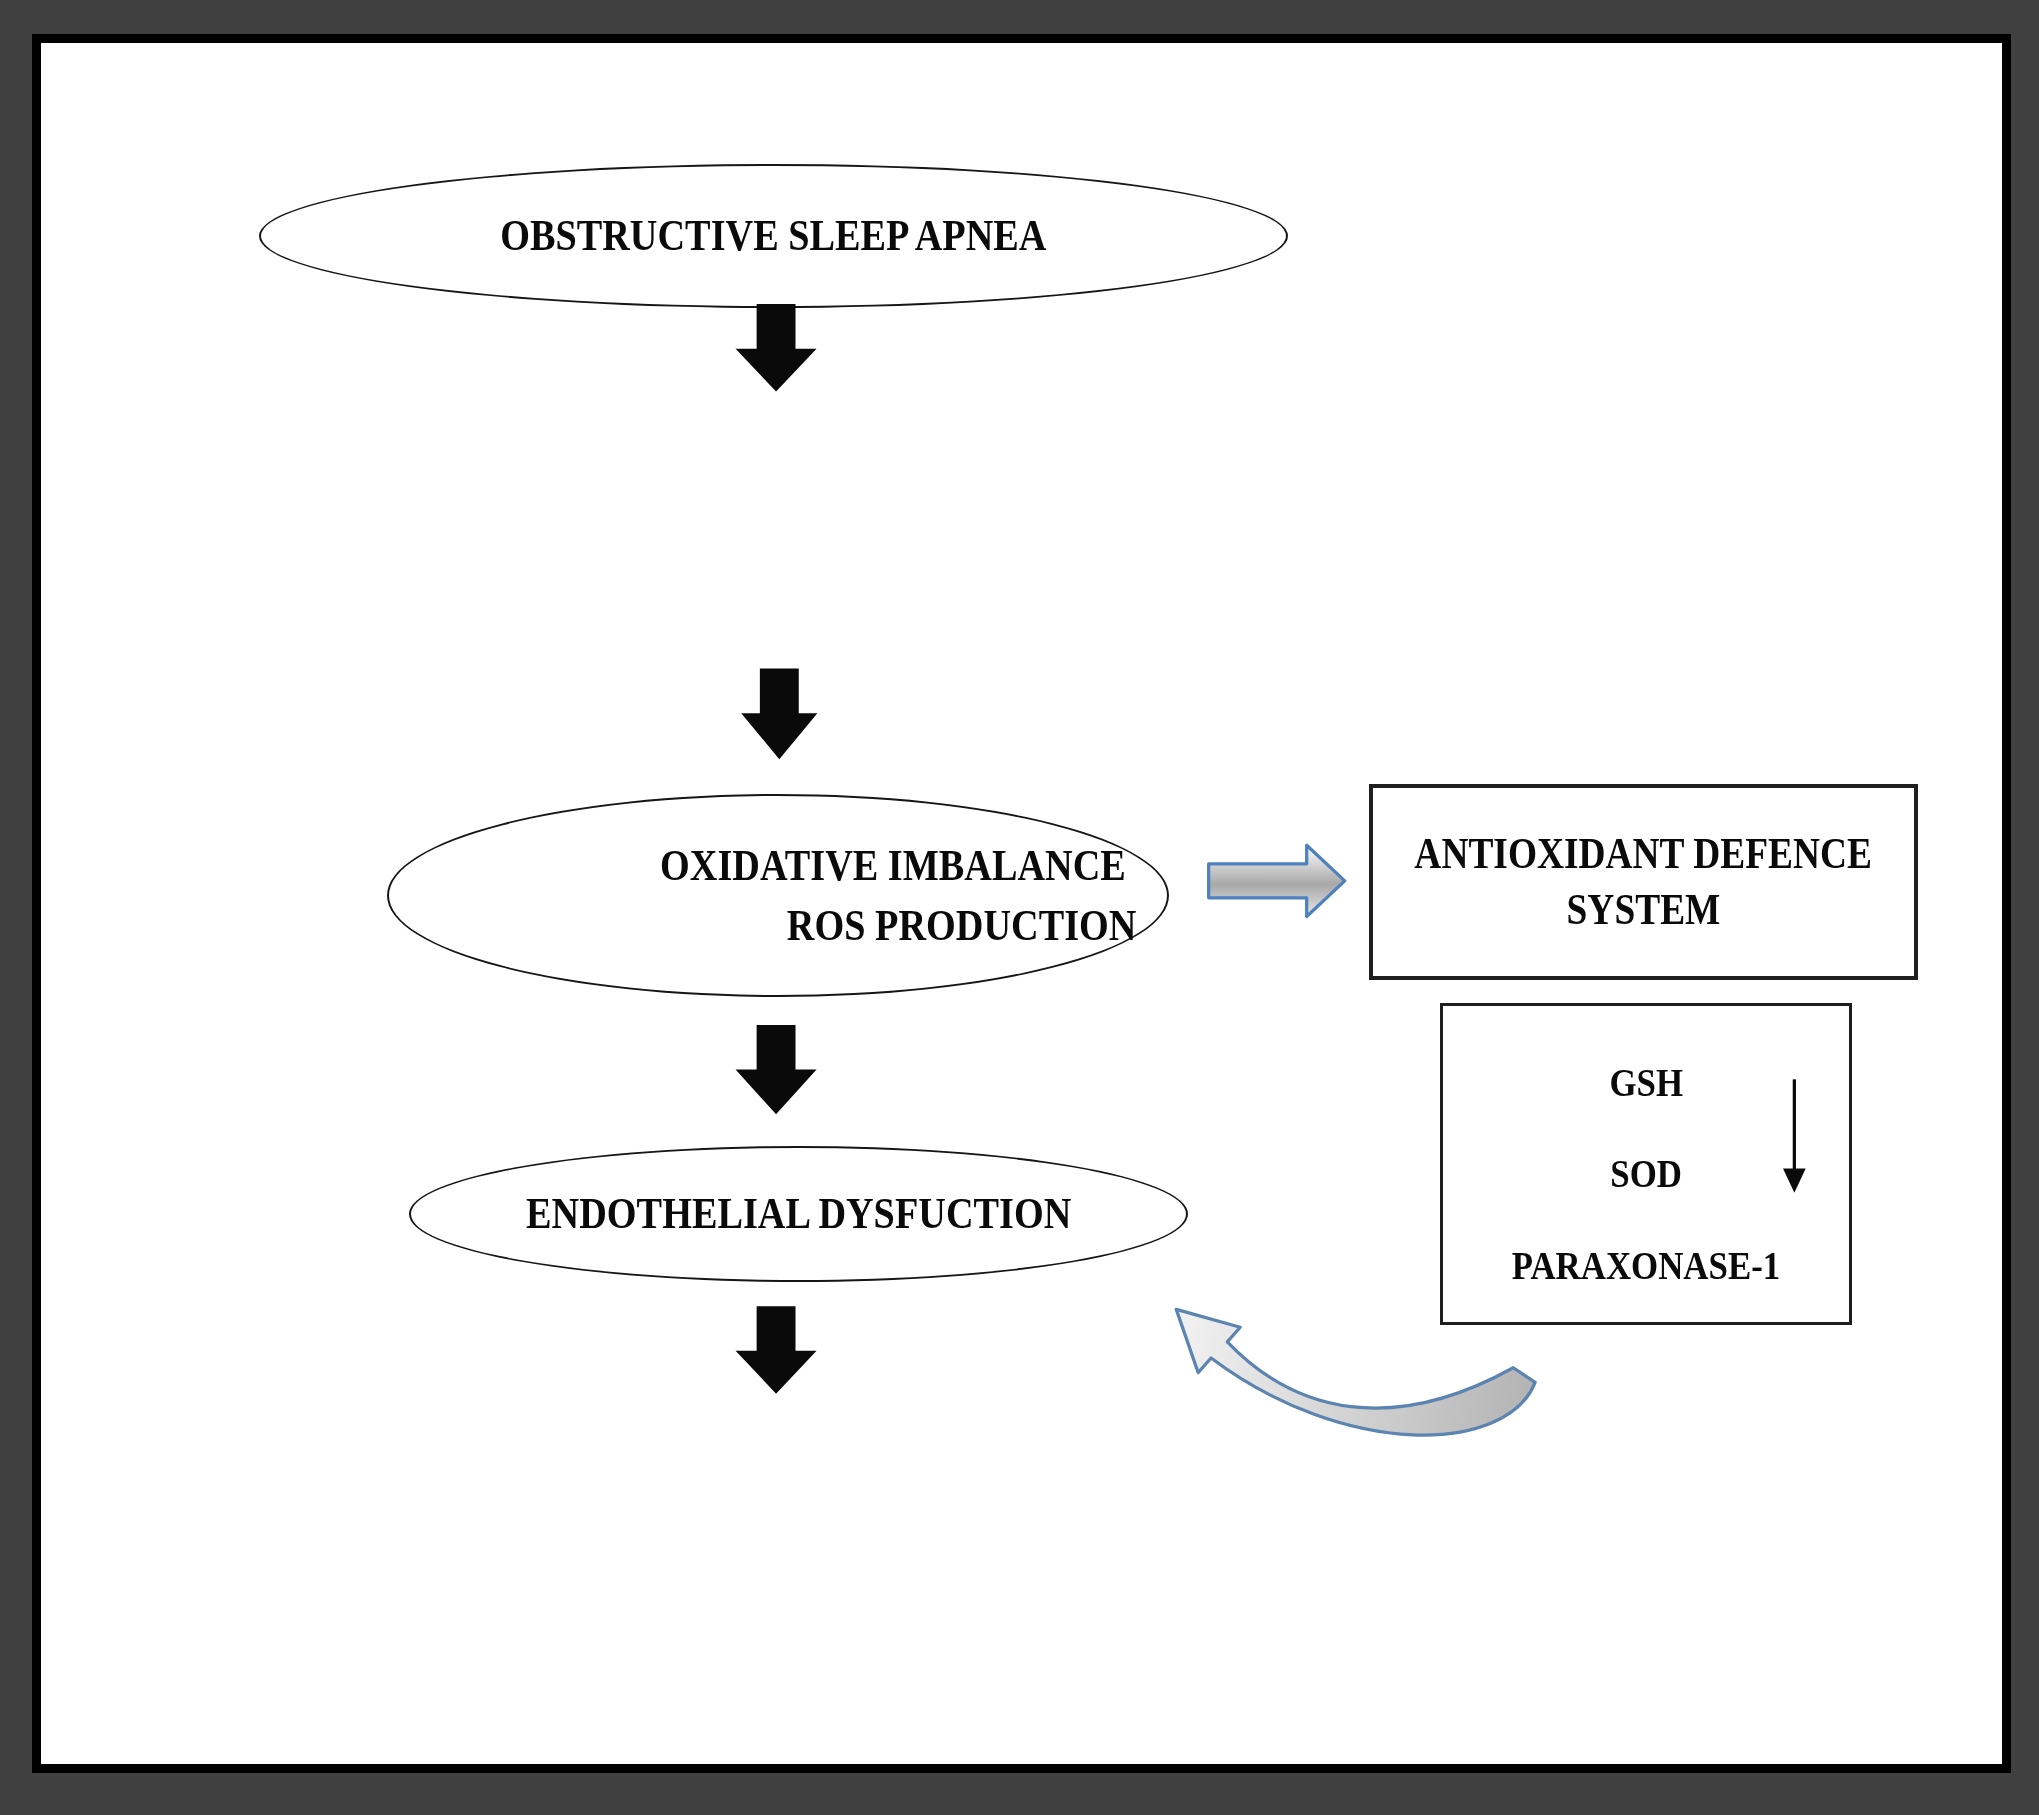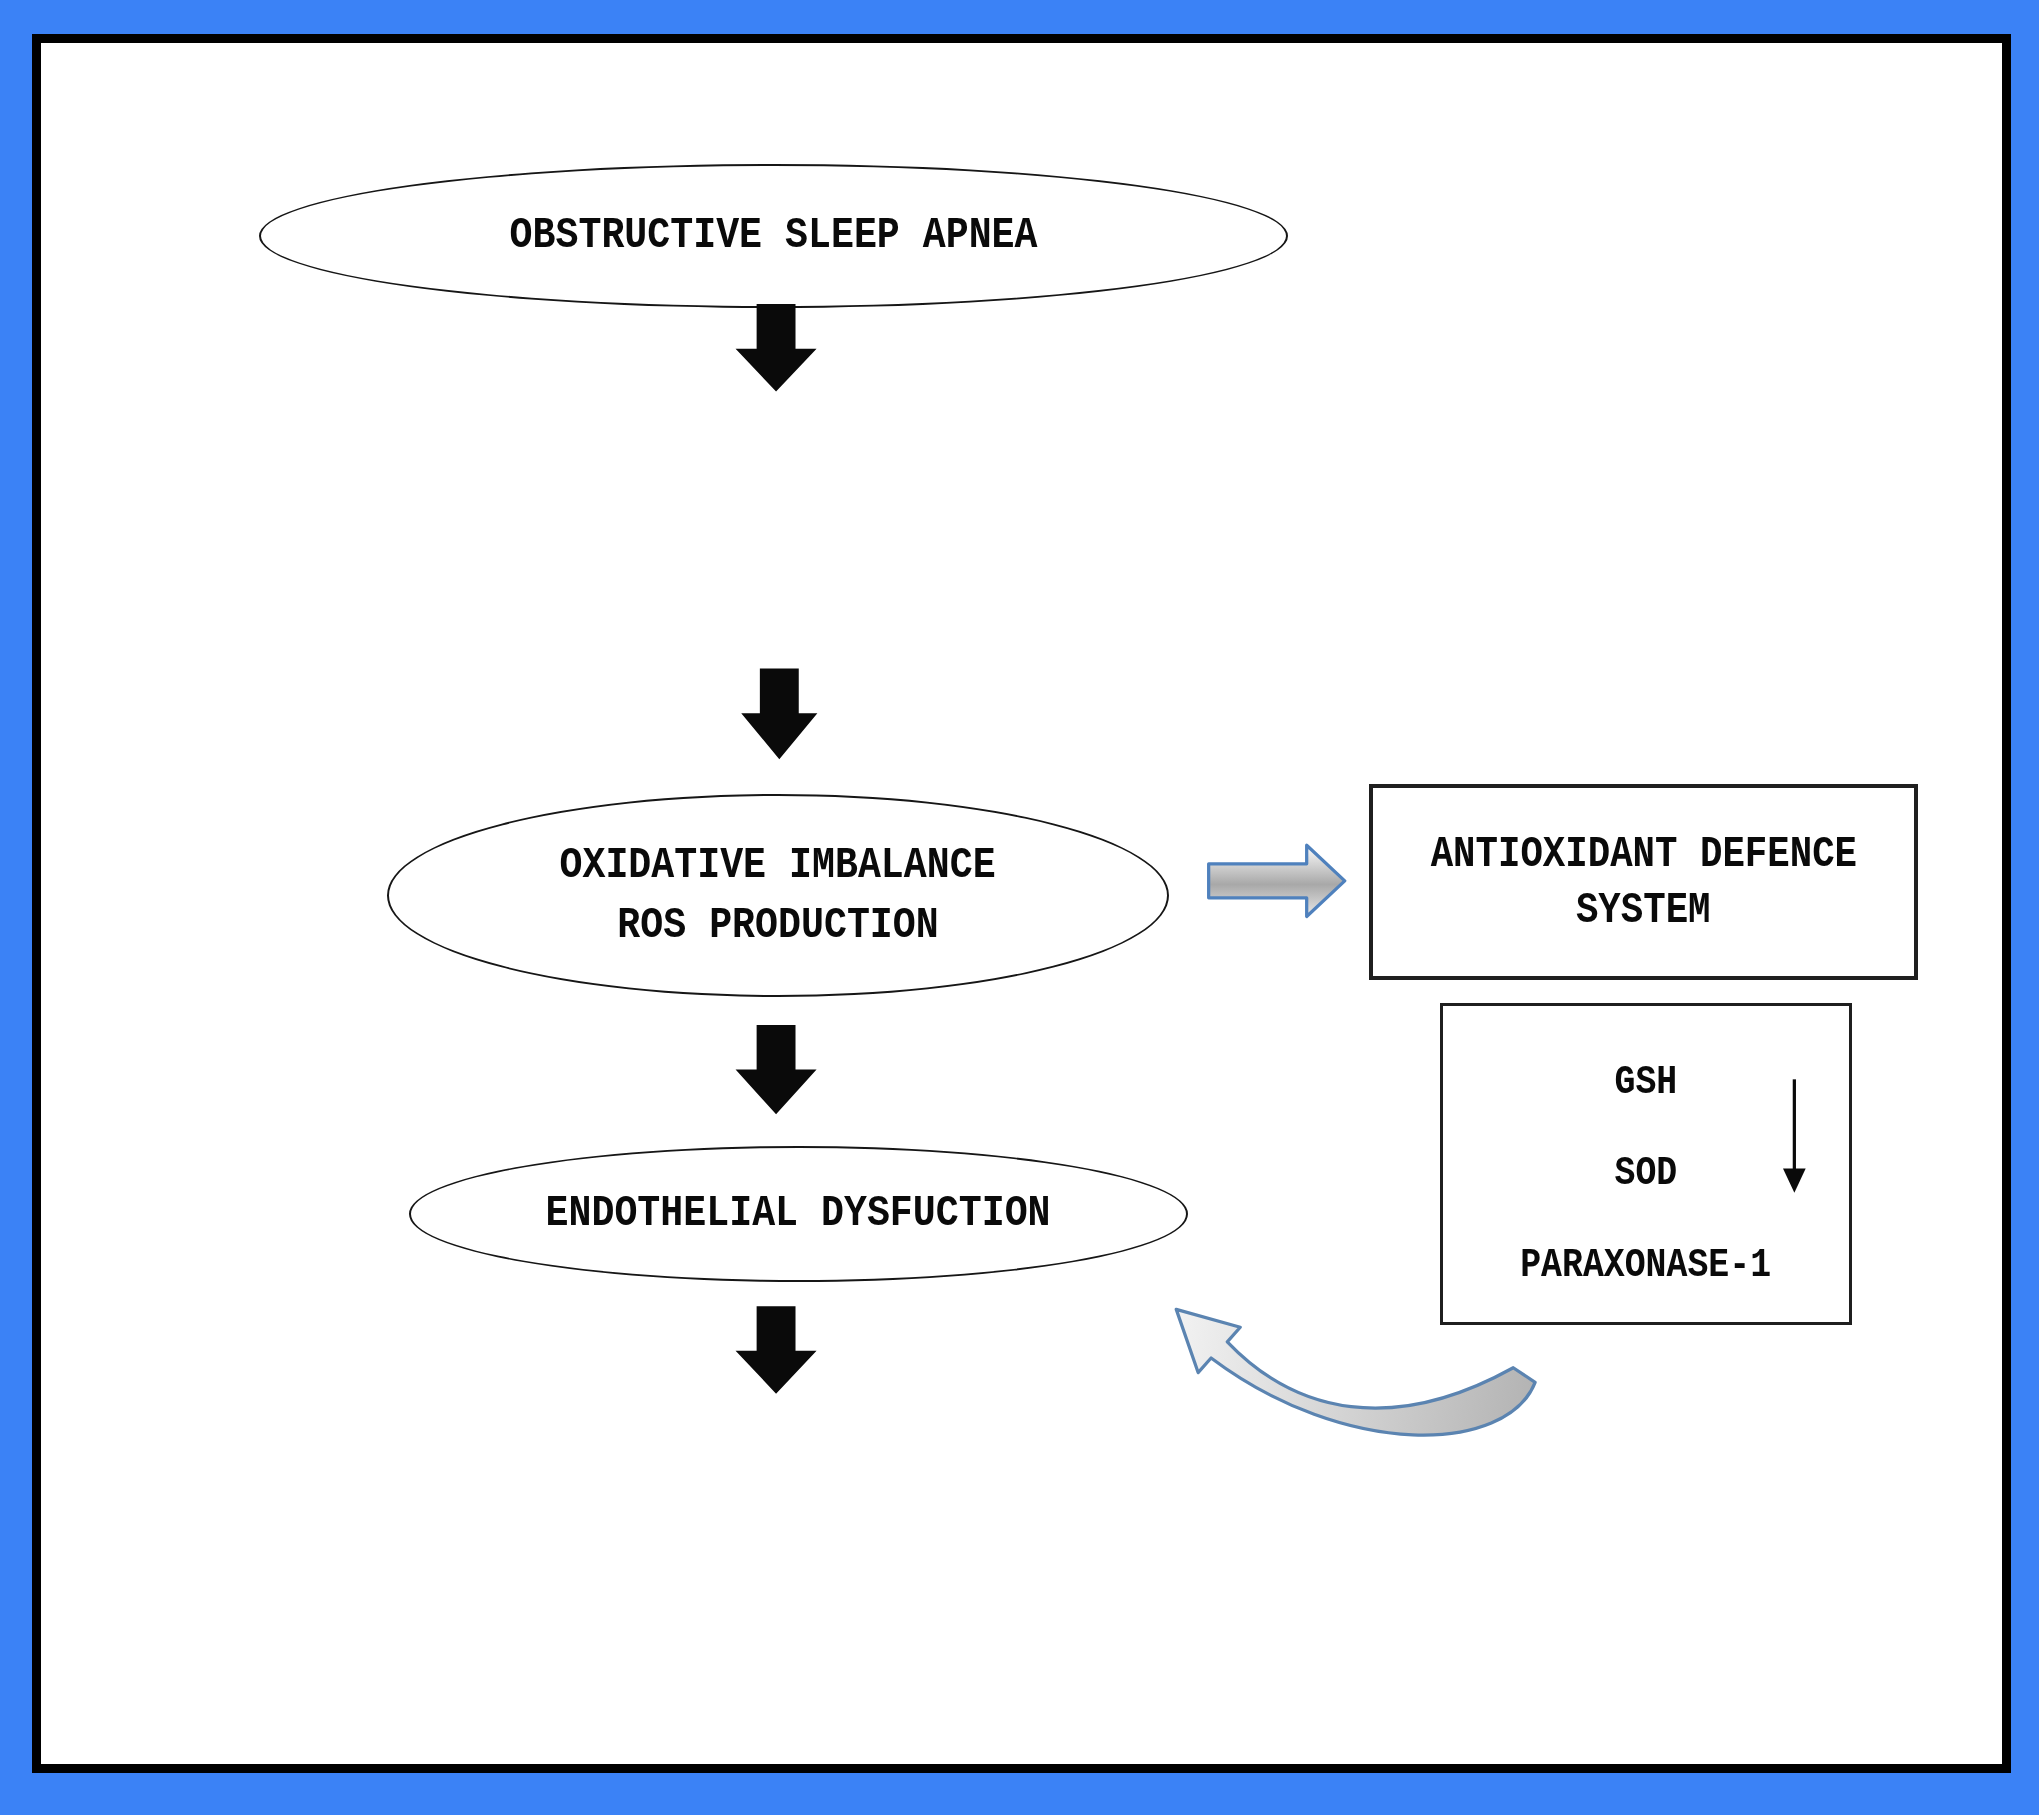--- a/index.html
+++ b/index.html
@@ -1,18 +1,18 @@
 <!DOCTYPE html>
 <html style="font-size:13px"><head>
 <meta charset="utf-8">
 <style>
   html,body{margin:0;padding:0;background:#ffffff;}
   #canvas{
-    position:relative;width:2039px;height:1816px;background:#3b82f6;
-    font-family:Liberation Mono, monospace;overflow:hidden;
+    position:relative;width:2039px;height:1816px;background:#404040;
+    font-family:Liberation Serif, serif;overflow:hidden;
   }
   .frame{
     position:absolute;left:32px;top:34px;width:1961px;height:1721px;
     border:9px solid #000000;background:#ffffff;
   }
   .node{
     position:absolute;display:flex;flex-direction:column;align-items:center;
     justify-content:center;text-align:center;background:#ffffff;box-sizing:border-box;
   }
   .ellipse{border:2.4px solid #161616;border-radius:50%;}
@@ -37,21 +37,21 @@
 
 <div id="canvas">
 
   <div class="frame"></div>
 
   <div class="node ellipse" style="left:259px;top:164px;width:1029px;height:144px;">
     <span class="lbl lbl-lg">OBSTRUCTIVE SLEEP APNEA</span>
   </div>
 
 
-  <div class="node ellipse" style="left:387px;top:794px;width:782px;height:203px;">
+  <div class="node ellipse" style="left:387px;top:794px;width:782px;height:203px;align-items:flex-end;">
     <span class="lbl lbl-lg">OXIDATIVE IMBALANCE</span>
     <span class="lbl lbl-lg">ROS PRODUCTION</span>
   </div>
 
   <div class="node ellipse" style="left:409px;top:1146px;width:779px;height:136px;">
     <span class="lbl lbl-lg">ENDOTHELIAL DYSFUCTION</span>
   </div>
 
 
   <div class="node rect-thick" style="left:1369px;top:771px;width:549px;height:196px;margin-top:13px;">

